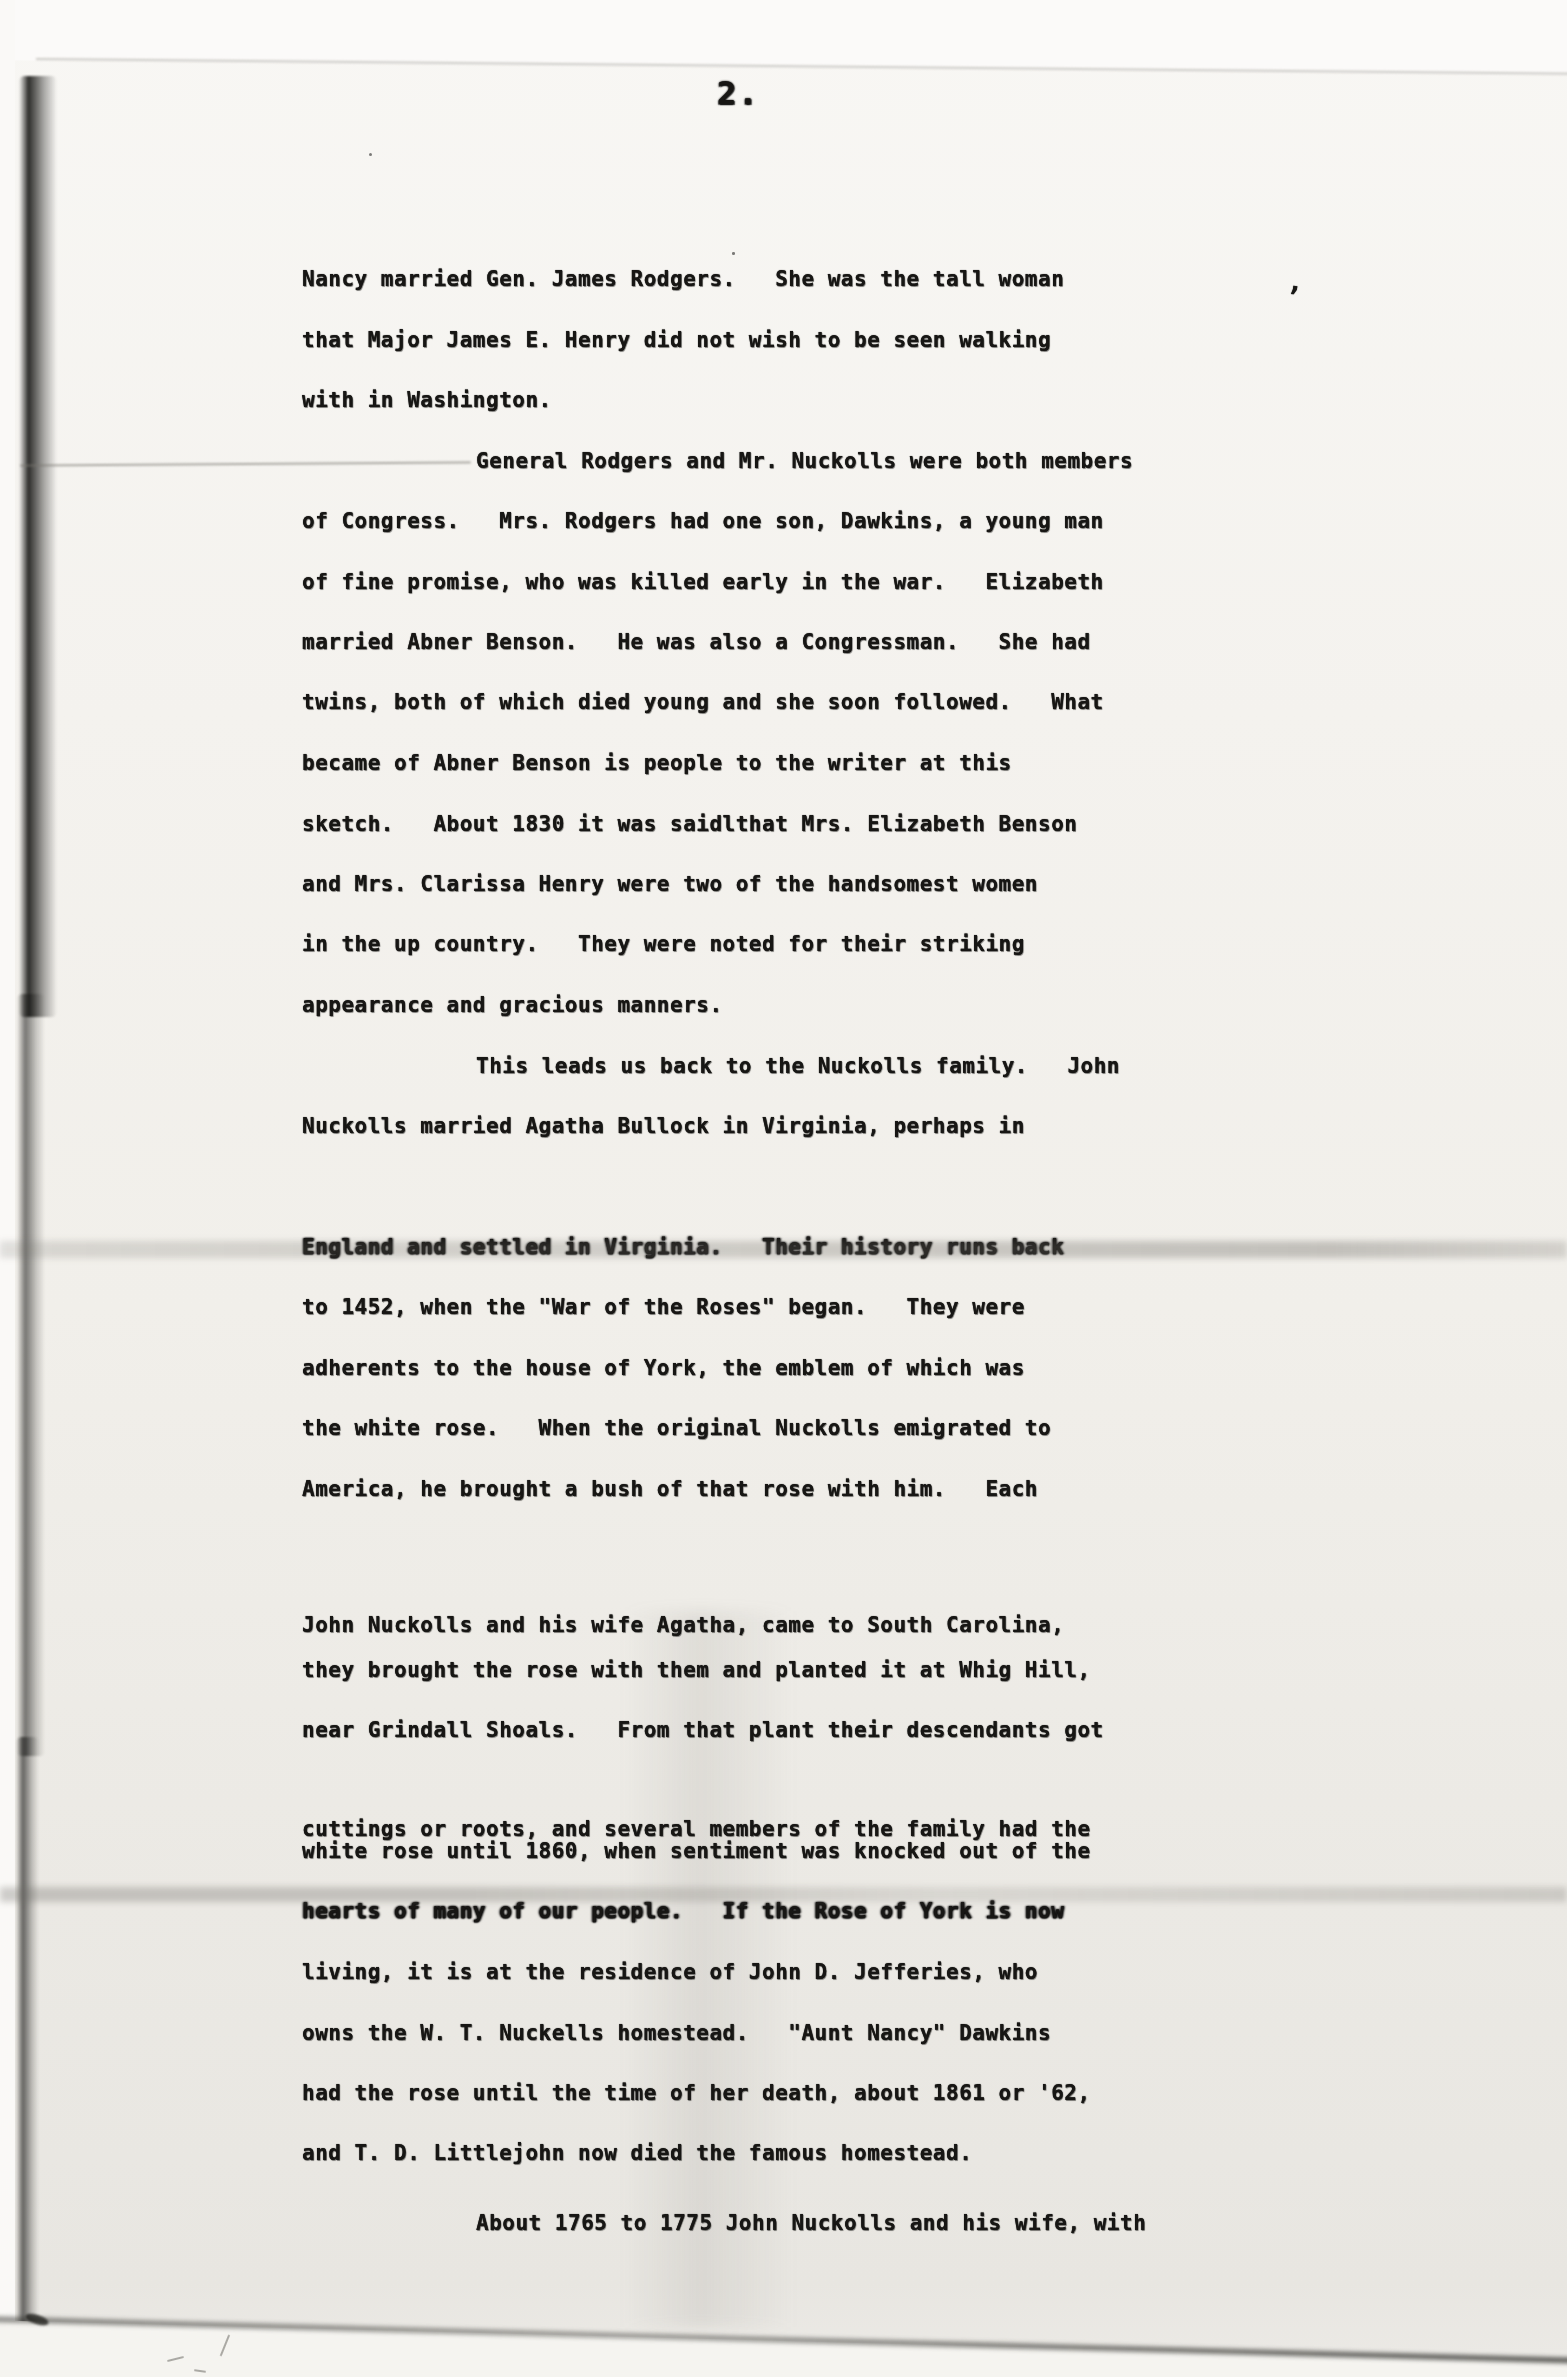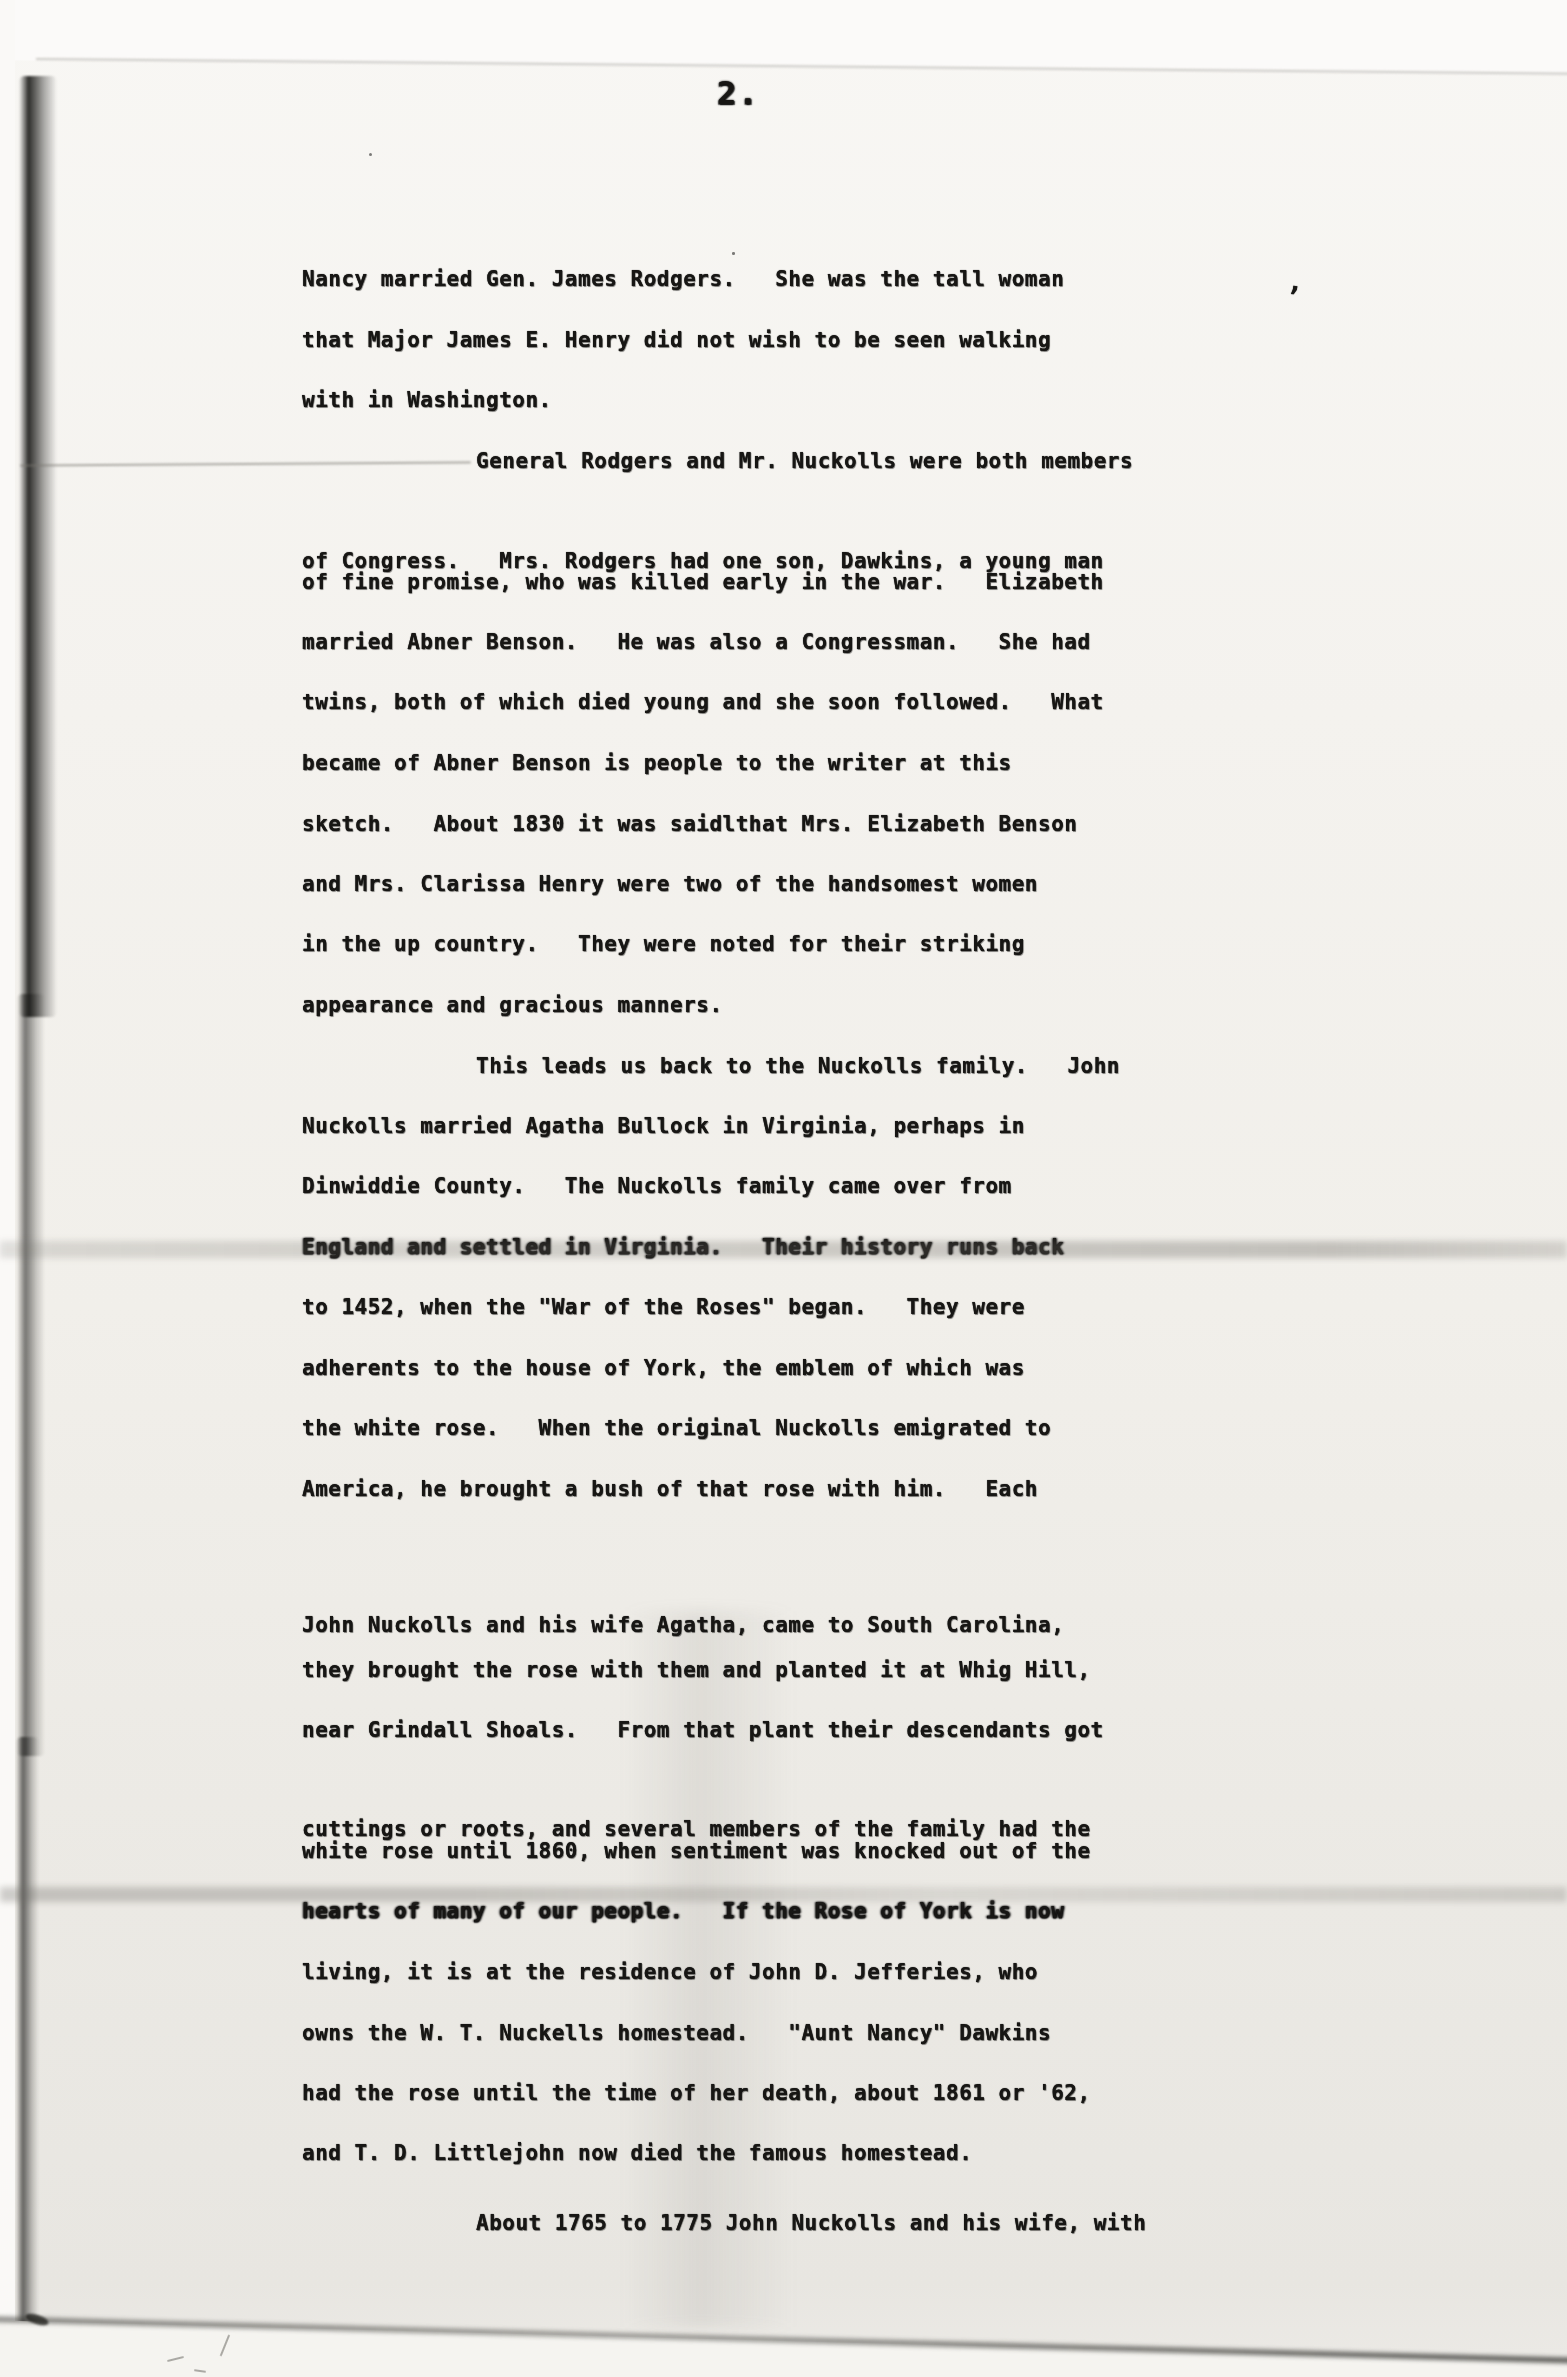--- a/index.html
+++ b/index.html
@@ -110,32 +110,31 @@
   <div class="crease-upper"></div>
   <div class="shade-column"></div>
 
   <div class="page-number">2.</div>
 
   <div class="typed-text">
       <div class="line" style="top: 261px;">Nancy married Gen. James Rodgers.   She was the tall woman</div>
       <div class="line" style="top: 322px;">that Major James E. Henry did not wish to be seen walking</div>
       <div class="line" style="top: 382px;">with in Washington.</div>
       <div class="line indent" style="top: 443px;">General Rodgers and Mr. Nuckolls were both members</div>
-      <div class="line" style="top: 503px; margin-top: 40px;">of Congress.   Mrs. Rodgers had one son, Dawkins, a young man</div>
+      <div class="line" style="top: 503px;">of Congress.   Mrs. Rodgers had one son, Dawkins, a young man</div>
       <div class="line" style="top: 564px;">of fine promise, who was killed early in the war.   Elizabeth</div>
       <div class="line" style="top: 624px;">married Abner Benson.   He was also a Congressman.   She had</div>
       <div class="line" style="top: 684px;">twins, both of which died young and she soon followed.   What</div>
       <div class="line" style="top: 745px;">became of Abner Benson is people to the writer at this</div>
       <div class="line" style="top: 806px;">sketch.   About 1830 it was saidlthat Mrs. Elizabeth Benson</div>
       <div class="line" style="top: 866px;">and Mrs. Clarissa Henry were two of the handsomest women</div>
       <div class="line" style="top: 926px;">in the up country.   They were noted for their striking</div>
       <div class="line" style="top: 987px;">appearance and gracious manners.</div>
       <div class="line indent" style="top: 1048px;">This leads us back to the Nuckolls family.   John</div>
       <div class="line" style="top: 1108px;">Nuckolls married Agatha Bullock in Virginia, perhaps in</div>
-      <div class="line" style="top: 1168px;">Dinwiddie County.   The Nuckolls family came over from</div>
       <div class="line smear" style="top: 1229px;">England and settled in Virginia.   Their history runs back</div>
       <div class="line" style="top: 1289px;">to 1452, when the "War of the Roses" began.   They were</div>
       <div class="line" style="top: 1350px;">adherents to the house of York, the emblem of which was</div>
       <div class="line" style="top: 1410px;">the white rose.   When the original Nuckolls emigrated to</div>
       <div class="line" style="top: 1471px;">America, he brought a bush of that rose with him.   Each</div>
       <div class="line" style="top: 1591px; margin-top: 16px;">John Nuckolls and his wife Agatha, came to South Carolina,</div>
       <div class="line" style="top: 1652px;">they brought the rose with them and planted it at Whig Hill,</div>
       <div class="line" style="top: 1712px;">near Grindall Shoals.   From that plant their descendants got</div>
       <div class="line" style="top: 1811px;">cuttings or roots, and several members of the family had the</div>
       <div class="line" style="top: 1833px;">white rose until 1860, when sentiment was knocked out of the</div>

